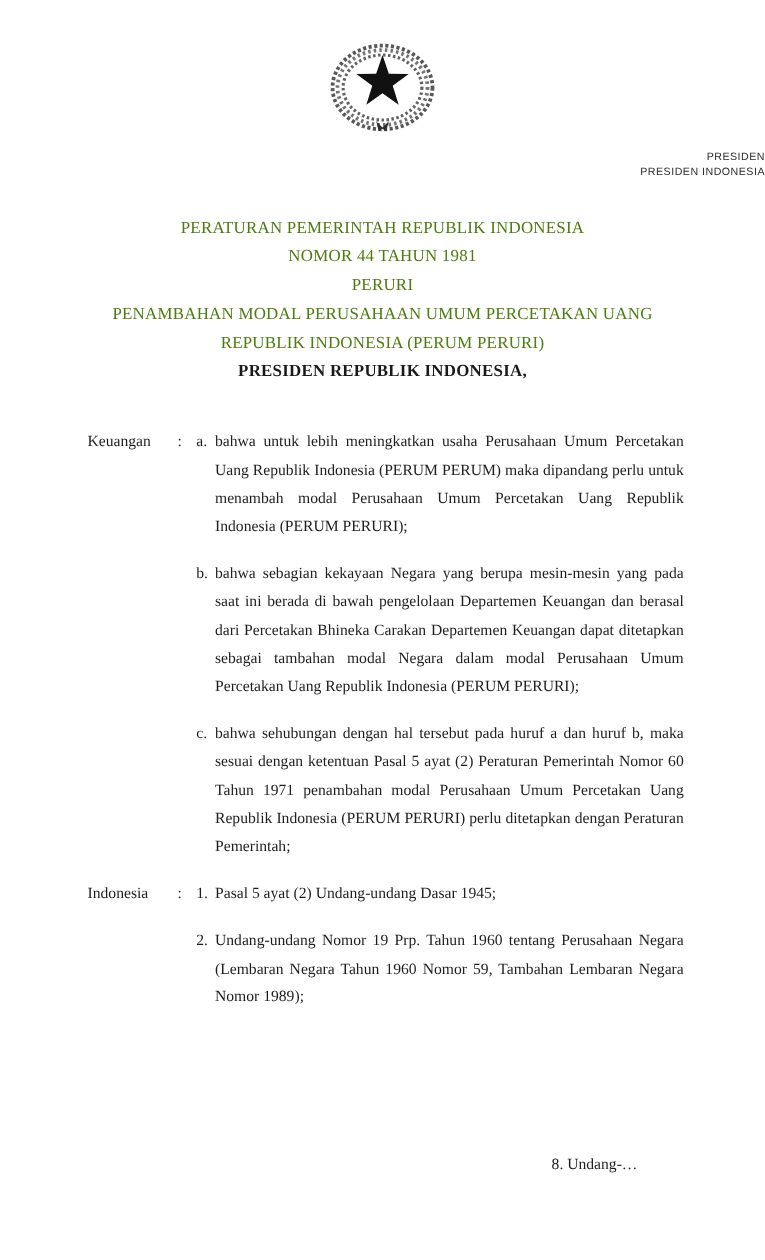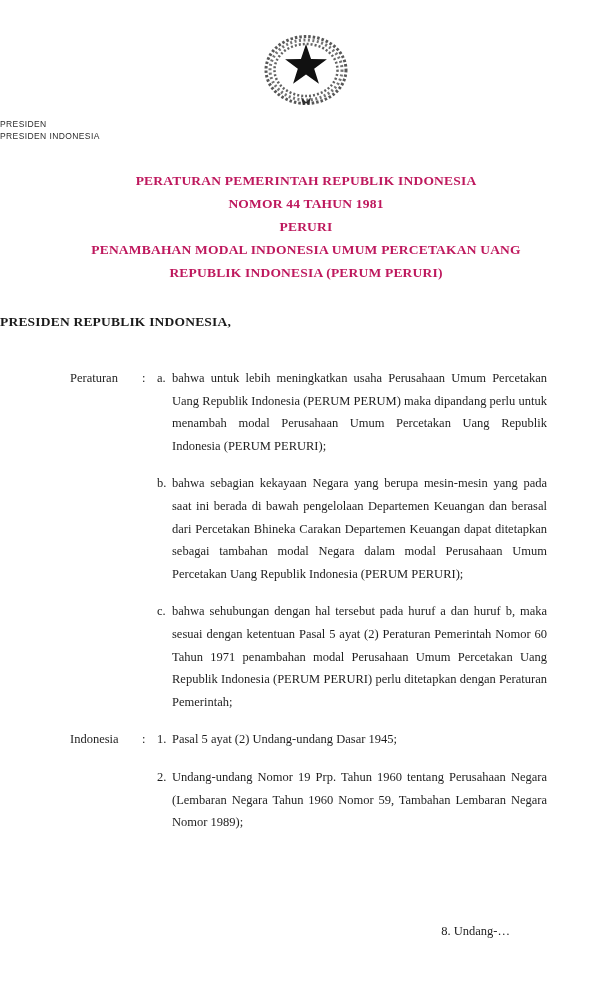--- a/index.html
+++ b/index.html
@@ -27,37 +27,36 @@
     display: inline-block;
     line-height: 0;
   }
   .masthead-text {
     margin-top: 7px;
     font-family: "Liberation Sans", sans-serif;
     font-size: 8.5px;
     line-height: 11.5px;
     letter-spacing: 0.4px;
     color: #2b2b2b;
-    text-align: left;
+    text-align: right;
   }
 
   
   .title-block {
     margin-top: 27px;
     text-align: center;
-    font-weight: bold;
+    font-weight: normal;
     font-size: 13.5px;
     line-height: 23px;
     letter-spacing: 0.2px;
-    color: #be185d;
+    color: #4d7c0f;
   }
 
   .salutation {
-    margin-top: 26px;
-    text-align: left;
+    text-align: center;
     font-weight: bold;
     font-size: 13.5px;
     line-height: 23px;
     letter-spacing: 0.2px;
     color: #1a1a1a;
   }
 
   
   .content {
     margin-top: 34px;
@@ -113,30 +112,30 @@
     <div class="masthead-text">
       <div>PRESIDEN</div>
       <div>PRESIDEN INDONESIA</div>
     </div>
   </header>
 
   <div class="title-block">
     <div>PERATURAN PEMERINTAH REPUBLIK INDONESIA</div>
     <div>NOMOR 44 TAHUN 1981</div>
     <div>PERURI</div>
-    <div>PENAMBAHAN MODAL INDONESIA UMUM PERCETAKAN UANG</div>
+    <div>PENAMBAHAN MODAL PERUSAHAAN UMUM PERCETAKAN UANG</div>
     <div>REPUBLIK INDONESIA (PERUM PERURI)</div>
   </div>
 
   <div class="salutation">PRESIDEN REPUBLIK INDONESIA,</div>
 
   <main class="content">
 
     <section class="clause">
-      <div class="clause-label">Peraturan</div>
+      <div class="clause-label">Keuangan</div>
       <div class="clause-colon">:</div>
       <div class="clause-items">
         <div class="clause-item">
           <span class="item-marker">a.</span>
           <span class="item-text">bahwa untuk lebih meningkatkan usaha Perusahaan Umum Percetakan Uang Republik Indonesia (PERUM PERUM) maka dipandang perlu untuk menambah modal Perusahaan Umum Percetakan Uang Republik Indonesia (PERUM PERURI);</span>
         </div>
         <div class="clause-item">
           <span class="item-marker">b.</span>
           <span class="item-text">bahwa sebagian kekayaan Negara yang berupa mesin-mesin yang pada saat ini berada di bawah pengelolaan Departemen Keuangan dan berasal dari Percetakan Bhineka Carakan Departemen Keuangan dapat ditetapkan sebagai tambahan modal Negara dalam modal Perusahaan Umum Percetakan Uang Republik Indonesia (PERUM PERURI);</span>
         </div>

